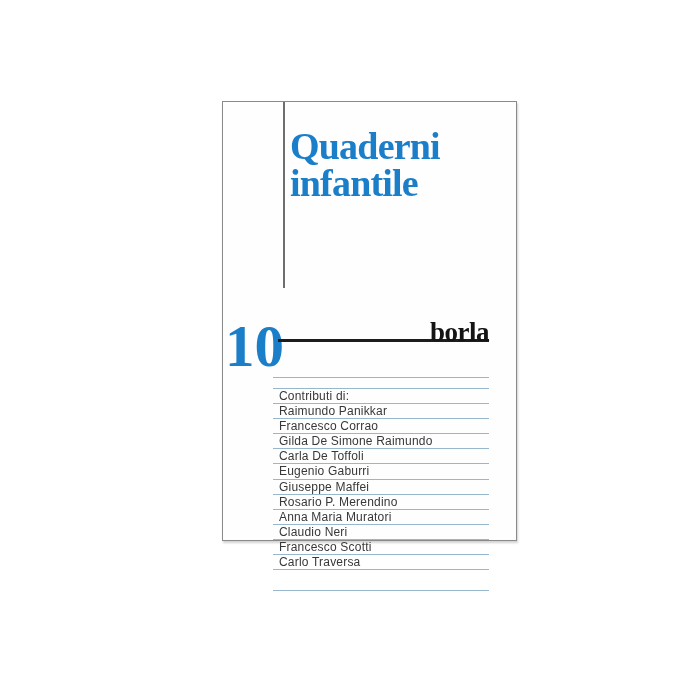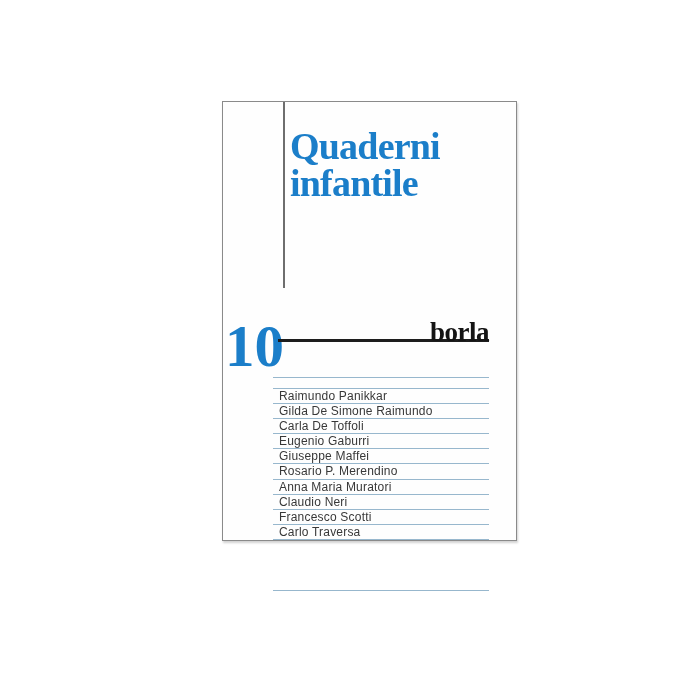--- a/index.html
+++ b/index.html
@@ -114,21 +114,23 @@
     <div class="issue-number">10</div>
 
     <div class="header-rule"></div>
 
     <div class="publisher">borla</div>
 
 
     <div class="subtitle-rule"></div>
 
     <div class="contrib" id="contrib-list">
+      <div class="crow">Contributi di:</div>
     <div class="crow">Raimundo Panikkar</div>
+        <div class="crow">Francesco Corrao</div>
         <div class="crow">Gilda De Simone Raimundo</div>
         <div class="crow">Carla De Toffoli</div>
         <div class="crow">Eugenio Gaburri</div>
         <div class="crow">Giuseppe Maffei</div>
         <div class="crow">Rosario P. Merendino</div>
         <div class="crow">Anna Maria Muratori</div>
         <div class="crow">Claudio Neri</div>
         <div class="crow">Francesco Scotti</div>
         <div class="crow">Carlo Traversa</div>
       </div>

